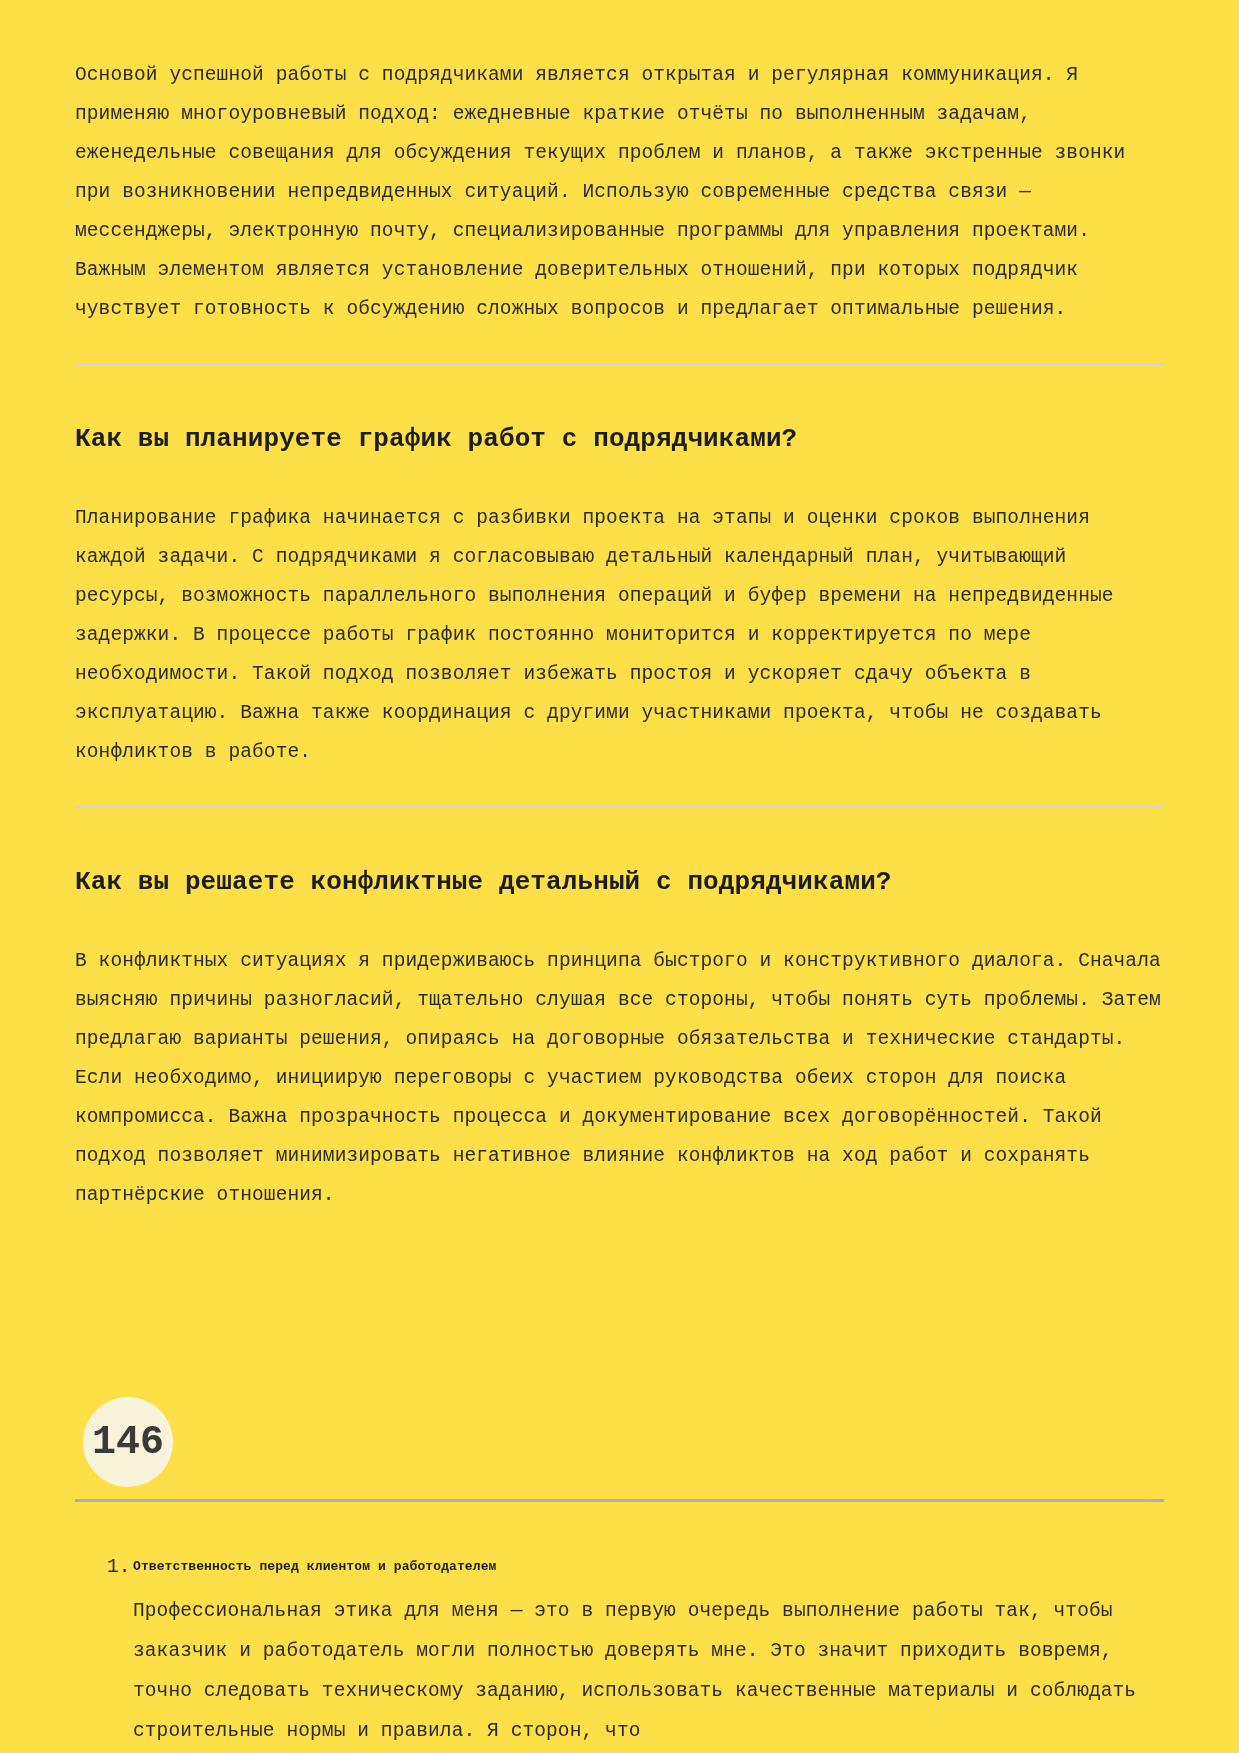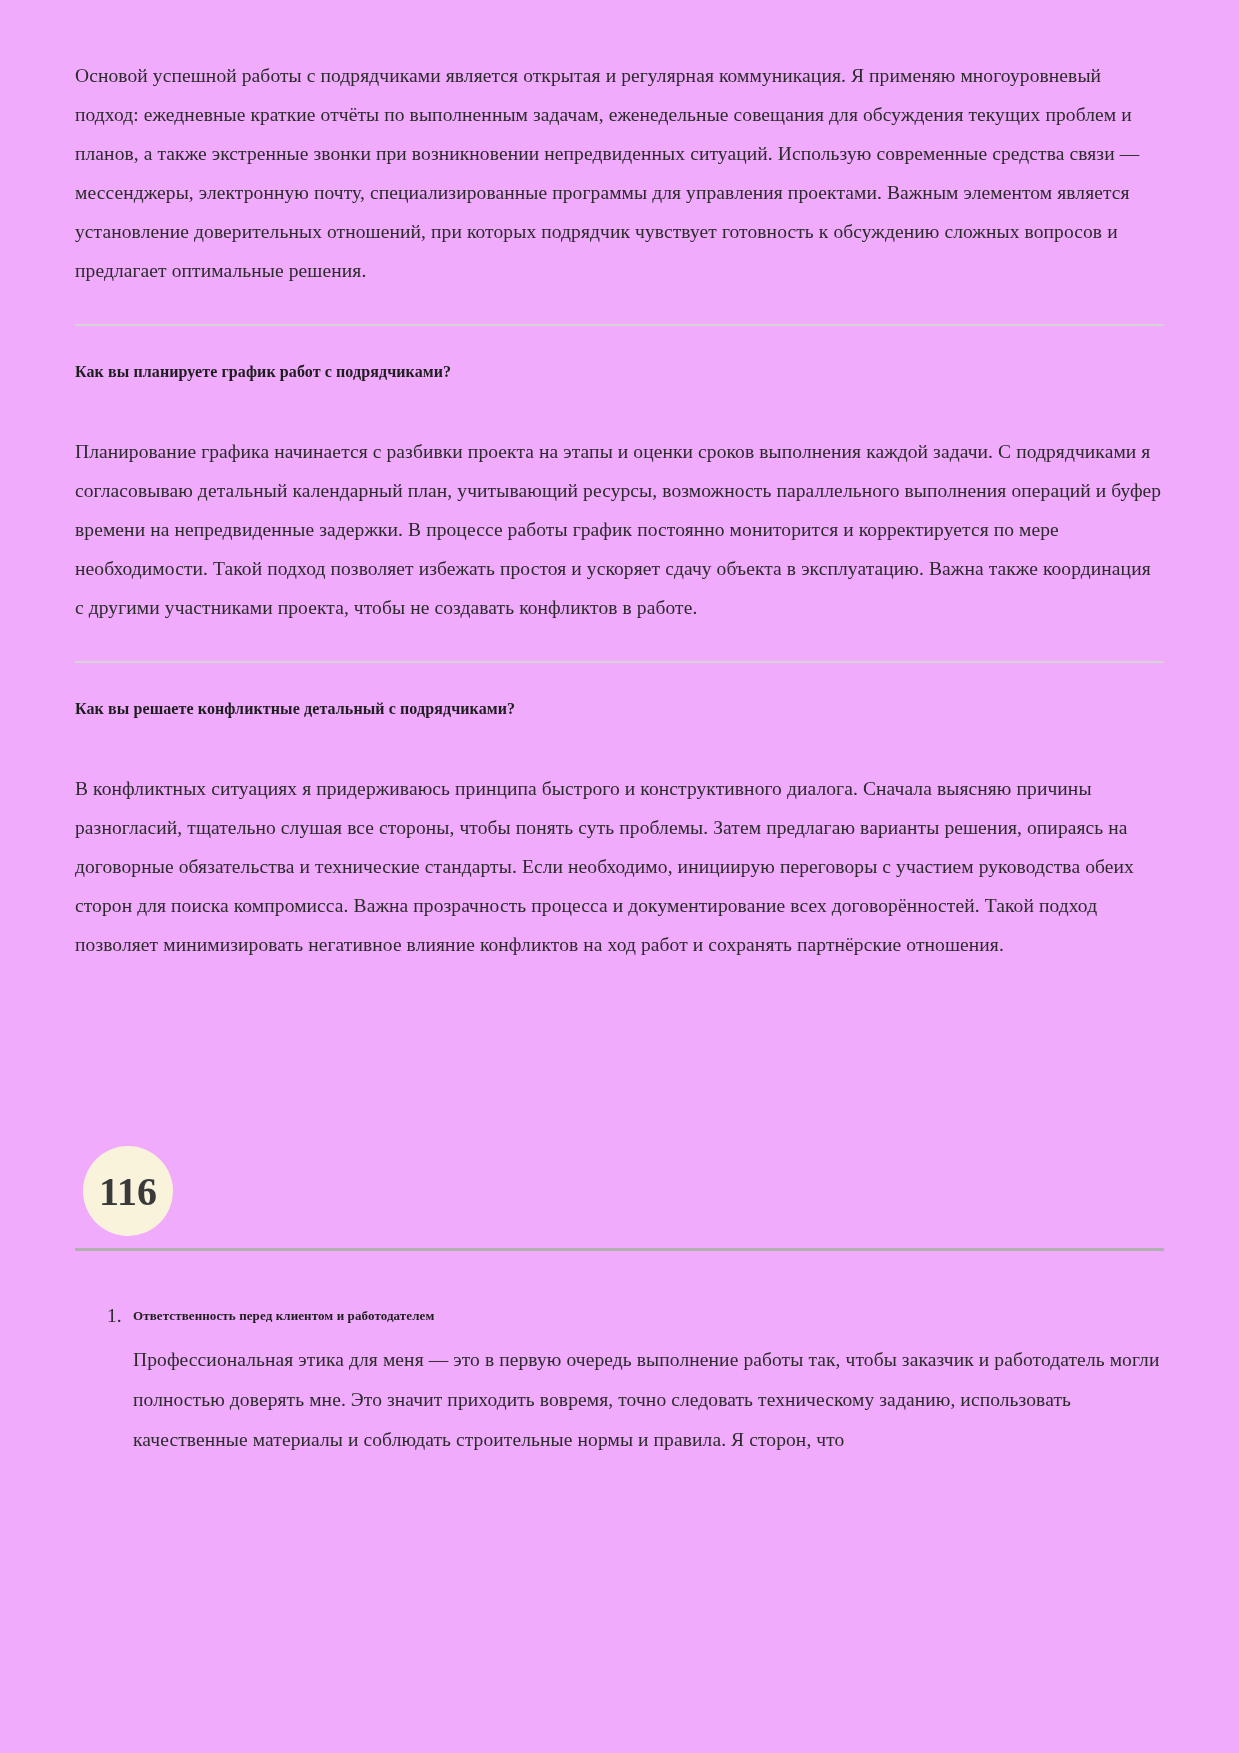--- a/index.html
+++ b/index.html
@@ -5,23 +5,23 @@
   html, body {
     margin: 0;
     padding: 0;
     background: #ffffff;
   }
   .page {
     position: relative;
     width: 1239px;
     height: 1753px;
     margin: 0 auto;
-    background: #f0abfc;
+    background: #fde047;
     overflow: hidden;
-    font-family: Liberation Serif, serif;
+    font-family: Liberation Mono, monospace;
     color: #2b2b2b;
     box-sizing: border-box;
   }
   .content {
     box-sizing: border-box;
     padding: 56px 75px 0 75px;
   }
   p.body-text {
     margin: 0;
     font-size: 19.5px;
@@ -34,22 +34,22 @@
     height: 2px;
     background: #d4d4d4;
     margin: 34px 0 0 0;
   }
   hr.divider.thick {
     height: 3px;
     background: #b0b0b0;
     margin-top: 12px;
   }
   h3.question {
-    margin: 32px 0 0 0;
-    font-size: 16px;
+    margin: 60px 0 0 0;
+    font-size: 26px;
     line-height: 28px;
     font-weight: bold;
     color: #1d1d1d;
     letter-spacing: 0.1px;
   }
   h3.question + p.body-text {
     margin-top: 46px;
   }
   .section-header {
     display: flex;
@@ -130,21 +130,21 @@
 
     <p class="body-text">Планирование графика начинается с разбивки проекта на этапы и оценки сроков выполнения каждой задачи. С подрядчиками я согласовываю детальный календарный план, учитывающий ресурсы, возможность параллельного выполнения операций и буфер времени на непредвиденные задержки. В процессе работы график постоянно мониторится и корректируется по мере необходимости. Такой подход позволяет избежать простоя и ускоряет сдачу объекта в эксплуатацию. Важна также координация с другими участниками проекта, чтобы не создавать конфликтов в работе.</p>
 
     <hr class="divider">
 
     <h3 class="question">Как вы решаете конфликтные детальный с подрядчиками?</h3>
 
     <p class="body-text">В конфликтных ситуациях я придерживаюсь принципа быстрого и конструктивного диалога. Сначала выясняю причины разногласий, тщательно слушая все стороны, чтобы понять суть проблемы. Затем предлагаю варианты решения, опираясь на договорные обязательства и технические стандарты. Если необходимо, инициирую переговоры с участием руководства обеих сторон для поиска компромисса. Важна прозрачность процесса и документирование всех договорённостей. Такой подход позволяет минимизировать негативное влияние конфликтов на ход работ и сохранять партнёрские отношения.</p>
 
     <div class="section-header">
-      <div class="badge">116</div>
+      <div class="badge">146</div>
     </div>
 
     <hr class="divider thick">
 
     <ol class="ethics-list">
       <li>
         <span class="li-num">1.</span>
         <div class="li-content">
           <span class="li-title">Ответственность перед клиентом и работодателем</span>
           <span class="li-body">Профессиональная этика для меня — это в первую очередь выполнение работы так, чтобы заказчик и работодатель могли полностью доверять мне. Это значит приходить вовремя, точно следовать техническому заданию, использовать качественные материалы и соблюдать строительные нормы и правила. Я сторон, что</span>

